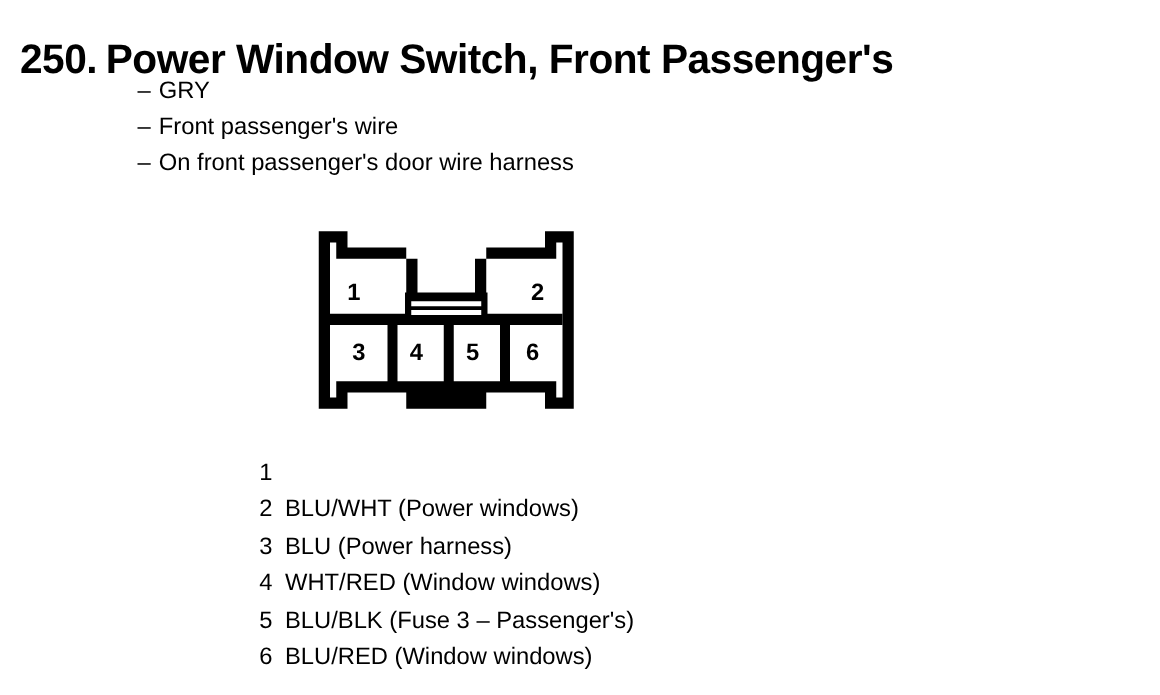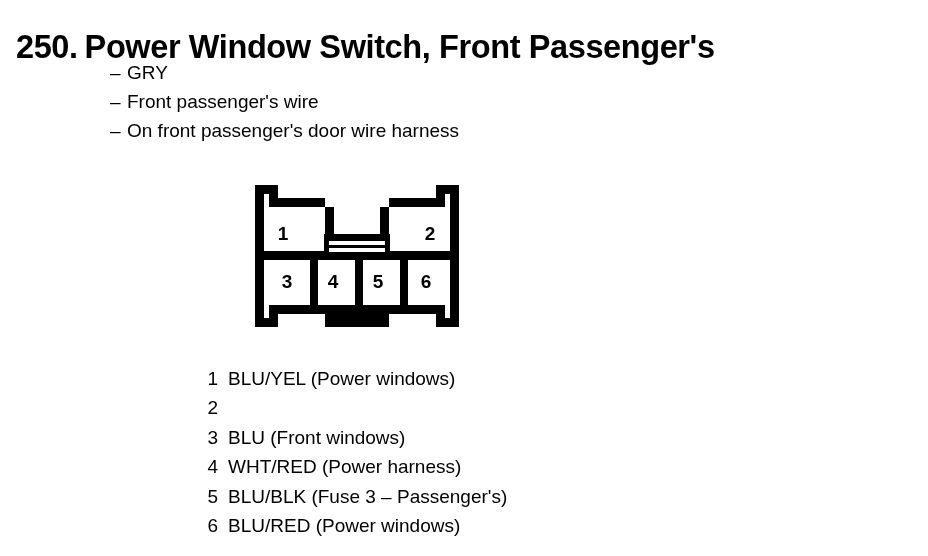--- a/index.html
+++ b/index.html
@@ -145,34 +145,34 @@
     <text class="pin-number-text" x="37" y="106" text-anchor="middle">3</text>
     <text class="pin-number-text" x="83" y="106" text-anchor="middle">4</text>
     <text class="pin-number-text" x="128" y="106" text-anchor="middle">5</text>
     <text class="pin-number-text" x="176" y="106" text-anchor="middle">6</text>
   </svg>
 </div>
 
 <ul class="pin-legend">
   <li class="pin-legend-row">
     <span class="pin-legend-number">1</span>
-    <span class="pin-legend-wire">BLU/YEL (Power windows)</span>
   </li>
   <li class="pin-legend-row">
     <span class="pin-legend-number">2</span>
+    <span class="pin-legend-wire">BLU/WHT (Power windows)</span>
   </li>
   <li class="pin-legend-row">
     <span class="pin-legend-number">3</span>
-    <span class="pin-legend-wire">BLU (Front windows)</span>
+    <span class="pin-legend-wire">BLU (Power harness)</span>
   </li>
   <li class="pin-legend-row">
     <span class="pin-legend-number">4</span>
-    <span class="pin-legend-wire">WHT/RED (Power harness)</span>
+    <span class="pin-legend-wire">WHT/RED (Window windows)</span>
   </li>
   <li class="pin-legend-row">
     <span class="pin-legend-number">5</span>
     <span class="pin-legend-wire">BLU/BLK (Fuse 3 – Passenger's)</span>
   </li>
   <li class="pin-legend-row">
     <span class="pin-legend-number">6</span>
-    <span class="pin-legend-wire">BLU/RED (Power windows)</span>
+    <span class="pin-legend-wire">BLU/RED (Window windows)</span>
   </li>
 </ul>
 
 </body></html>

